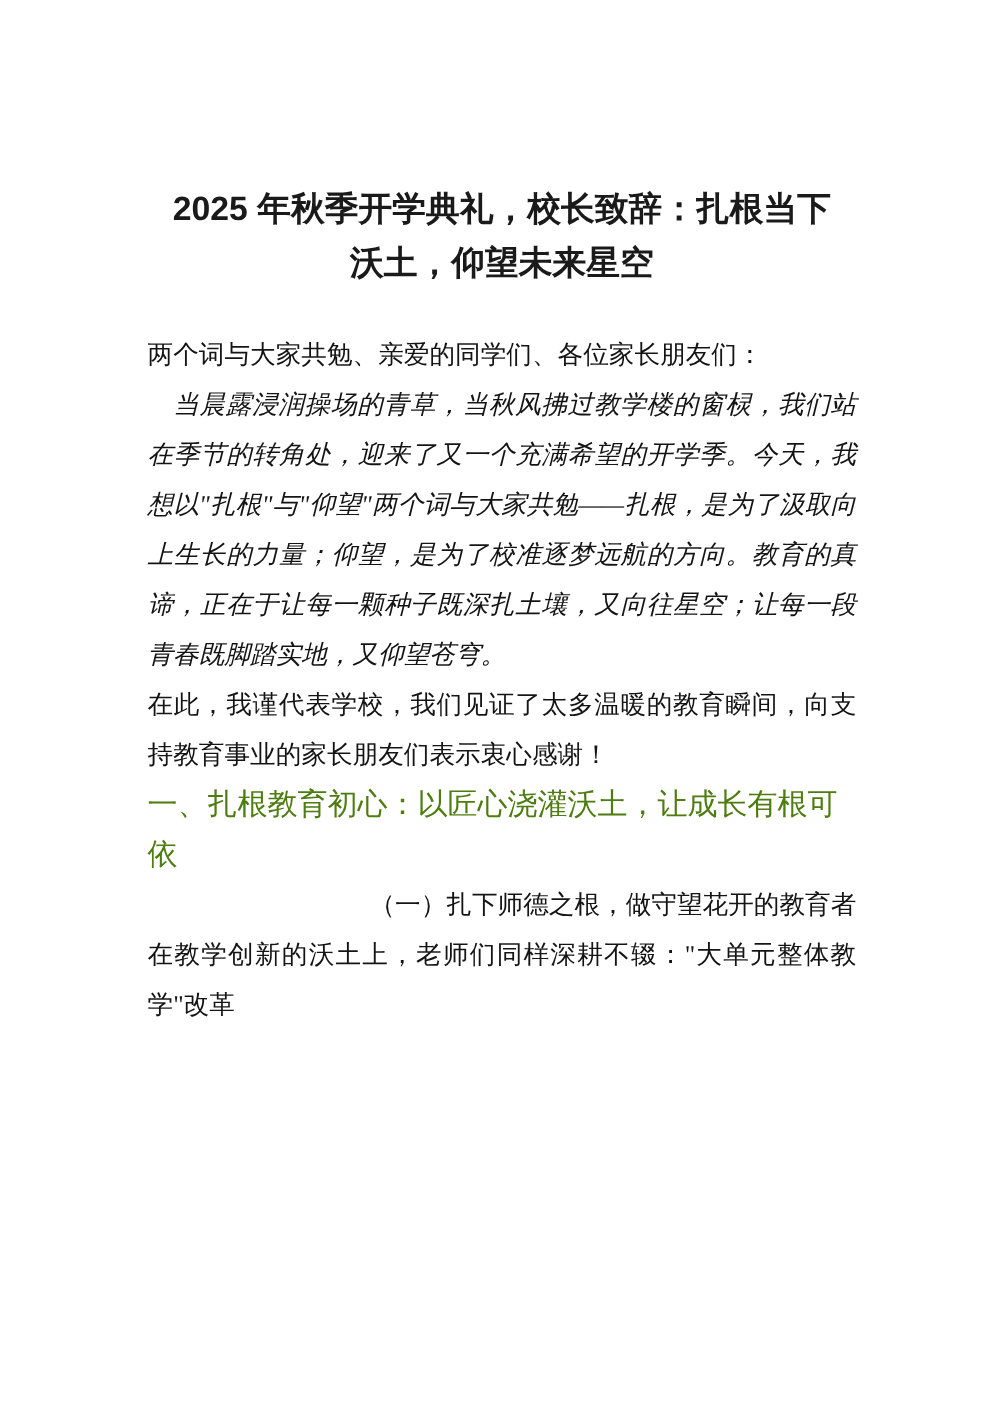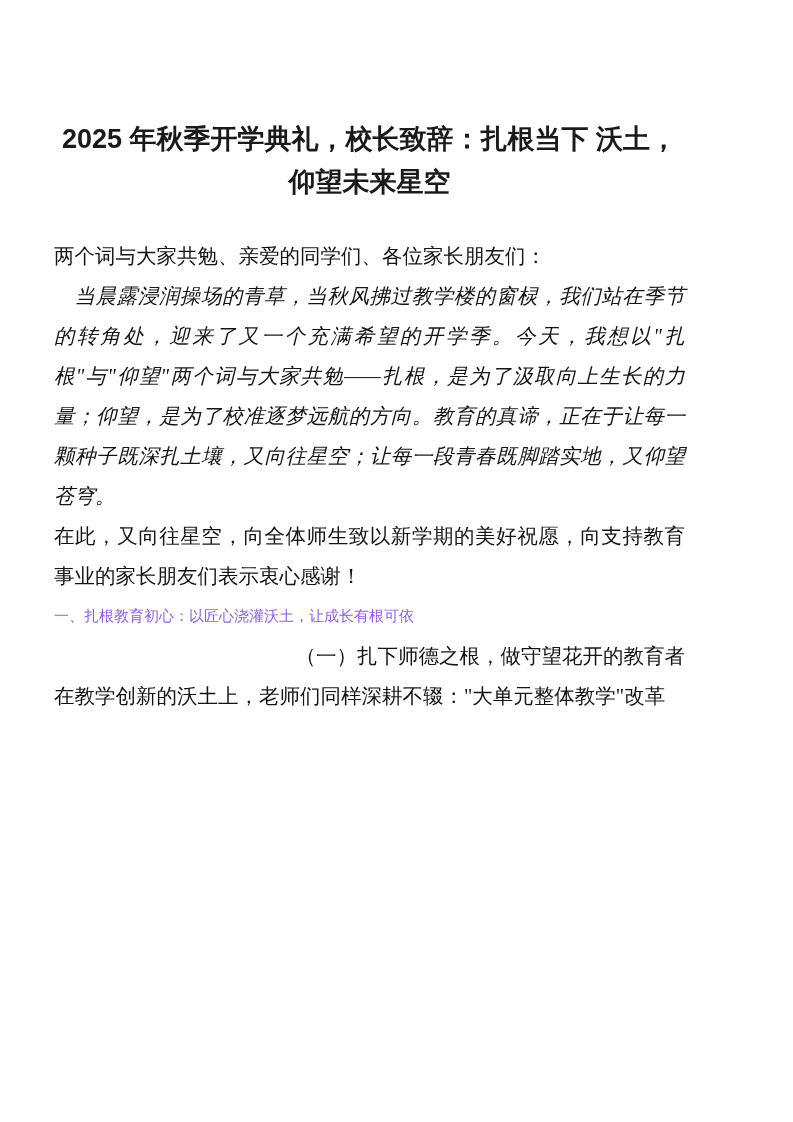--- a/index.html
+++ b/index.html
@@ -13,22 +13,23 @@
     overflow: hidden;
     font-family: "Liberation Serif", "DejaVu Serif", serif;
     color: #000000;
     -webkit-font-smoothing: antialiased;
   }
   .page {
     position: relative;
     width: 793px;
     height: 984px;
     box-sizing: border-box;
-    padding: 118px 108px 0 54px;
+    padding: 118px 108px 0 118px;
     background: #ffffff;
+    margin-top: 28px;
   }
   .doc-title {
     font-family: "Liberation Sans", "DejaVu Sans", sans-serif;
     font-weight: bold;
     font-size: 27px;
     line-height: 43px;
     text-align: center;
     margin: 0 0 0 0;
     letter-spacing: 0px;
     color: #1a1a1a;
@@ -46,23 +47,23 @@
     letter-spacing: 0px;
     color: #141414;
     font-family: "Liberation Serif", "DejaVu Serif", serif;
   }
   p.para.indent-1 {
     text-indent: 20.5px;
     font-style: italic;
   }
   p.heading-1 {
     margin: 0;
-    font-size: 15px;
+    font-size: 24px;
     line-height: 40px;
-    color: #8b5cf6;
+    color: #4d7c0f;
   }
   p.heading-2 {
     margin: 0;
     font-size: 20.5px;
     line-height: 40px;
     color: #141414;
     text-indent: 14px;
     text-align: right;
   }
 </style>
@@ -75,21 +76,21 @@
     <span>2025 年秋季开学典礼，校长致辞：扎根当下</span>
     <span>沃土，仰望未来星空</span>
   </h1>
 
   <div class="body-block">
 
     <p class="para">两个词与大家共勉、亲爱的同学们、各位家长朋友们：</p>
 
     <p class="para indent-1">当晨露浸润操场的青草，当秋风拂过教学楼的窗棂，我们站在季节的转角处，迎来了又一个充满希望的开学季。今天，我想以"扎根"与"仰望"两个词与大家共勉——扎根，是为了汲取向上生长的力量；仰望，是为了校准逐梦远航的方向。教育的真谛，正在于让每一颗种子既深扎土壤，又向往星空；让每一段青春既脚踏实地，又仰望苍穹。</p>
 
-    <p class="para">在此，又向往星空，向全体师生致以新学期的美好祝愿，向支持教育事业的家长朋友们表示衷心感谢！</p>
+    <p class="para">在此，我谨代表学校，我们见证了太多温暖的教育瞬间，向支持教育事业的家长朋友们表示衷心感谢！</p>
 
     <p class="heading-1">一、扎根教育初心：以匠心浇灌沃土，让成长有根可依</p>
 
     <p class="heading-2">（一）扎下师德之根，做守望花开的教育者</p>
 
 
     <p class="para">在教学创新的沃土上，老师们同样深耕不辍："大单元整体教学"改革</p>
 
   </div>
 

